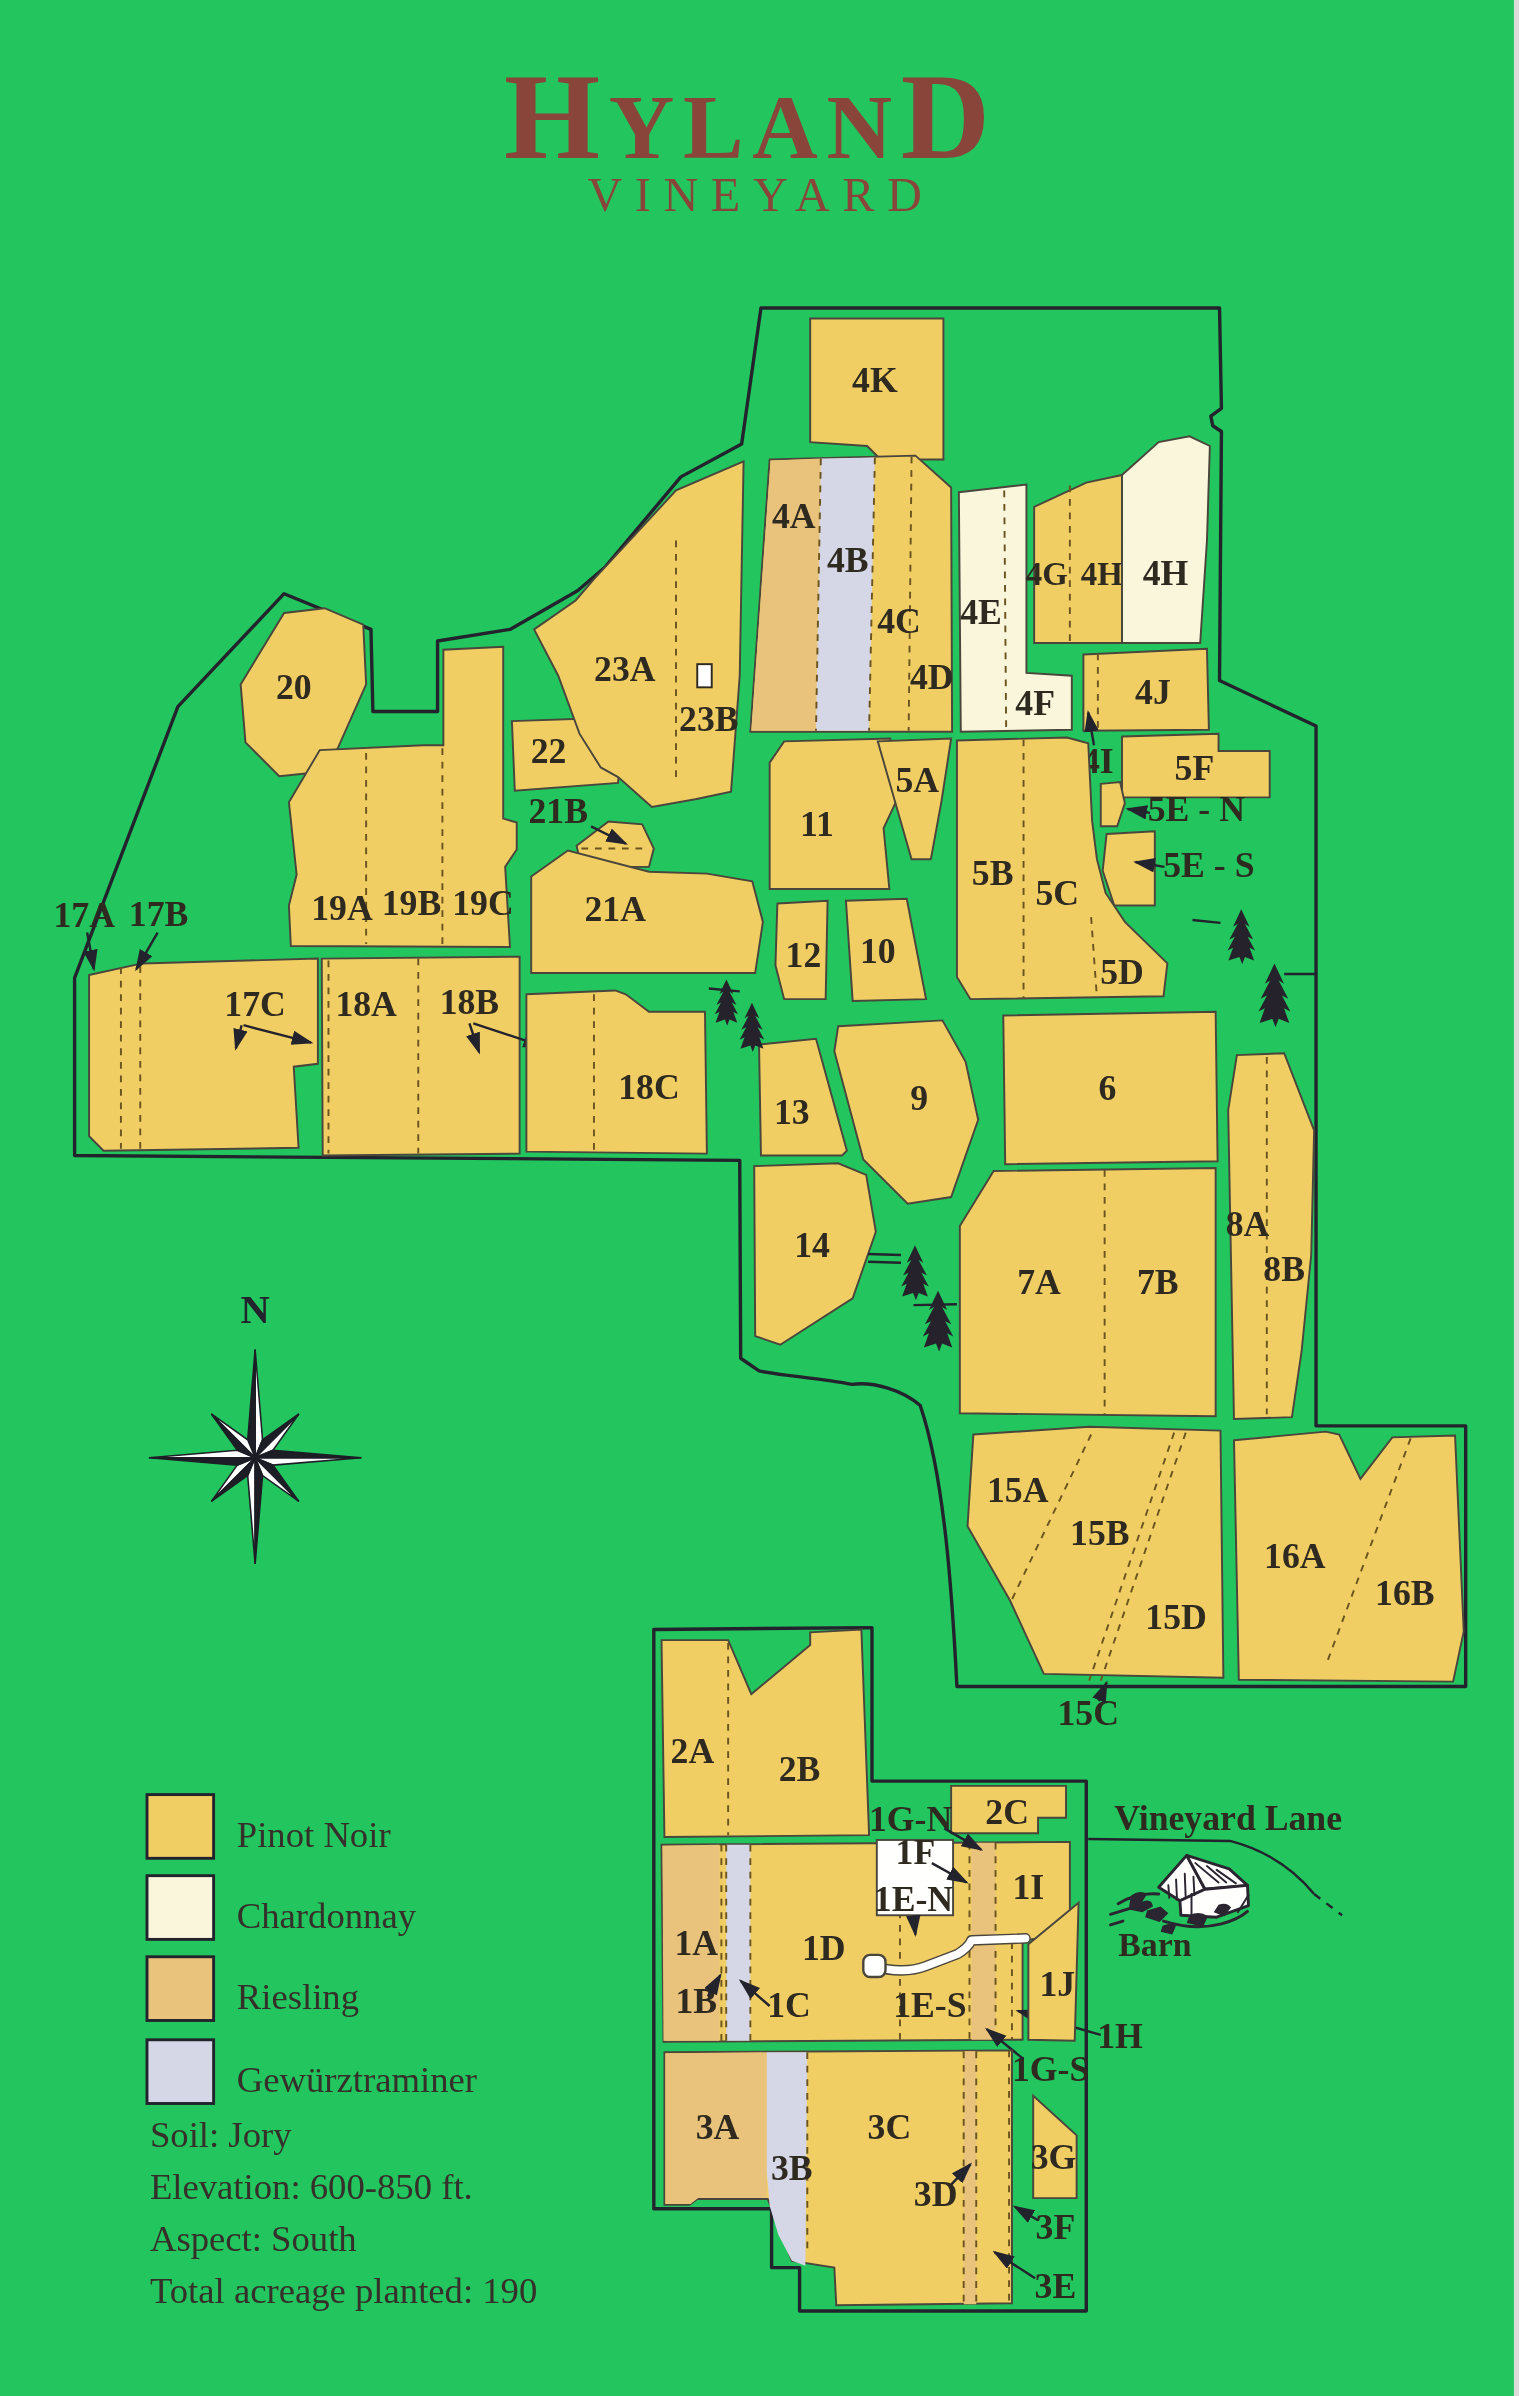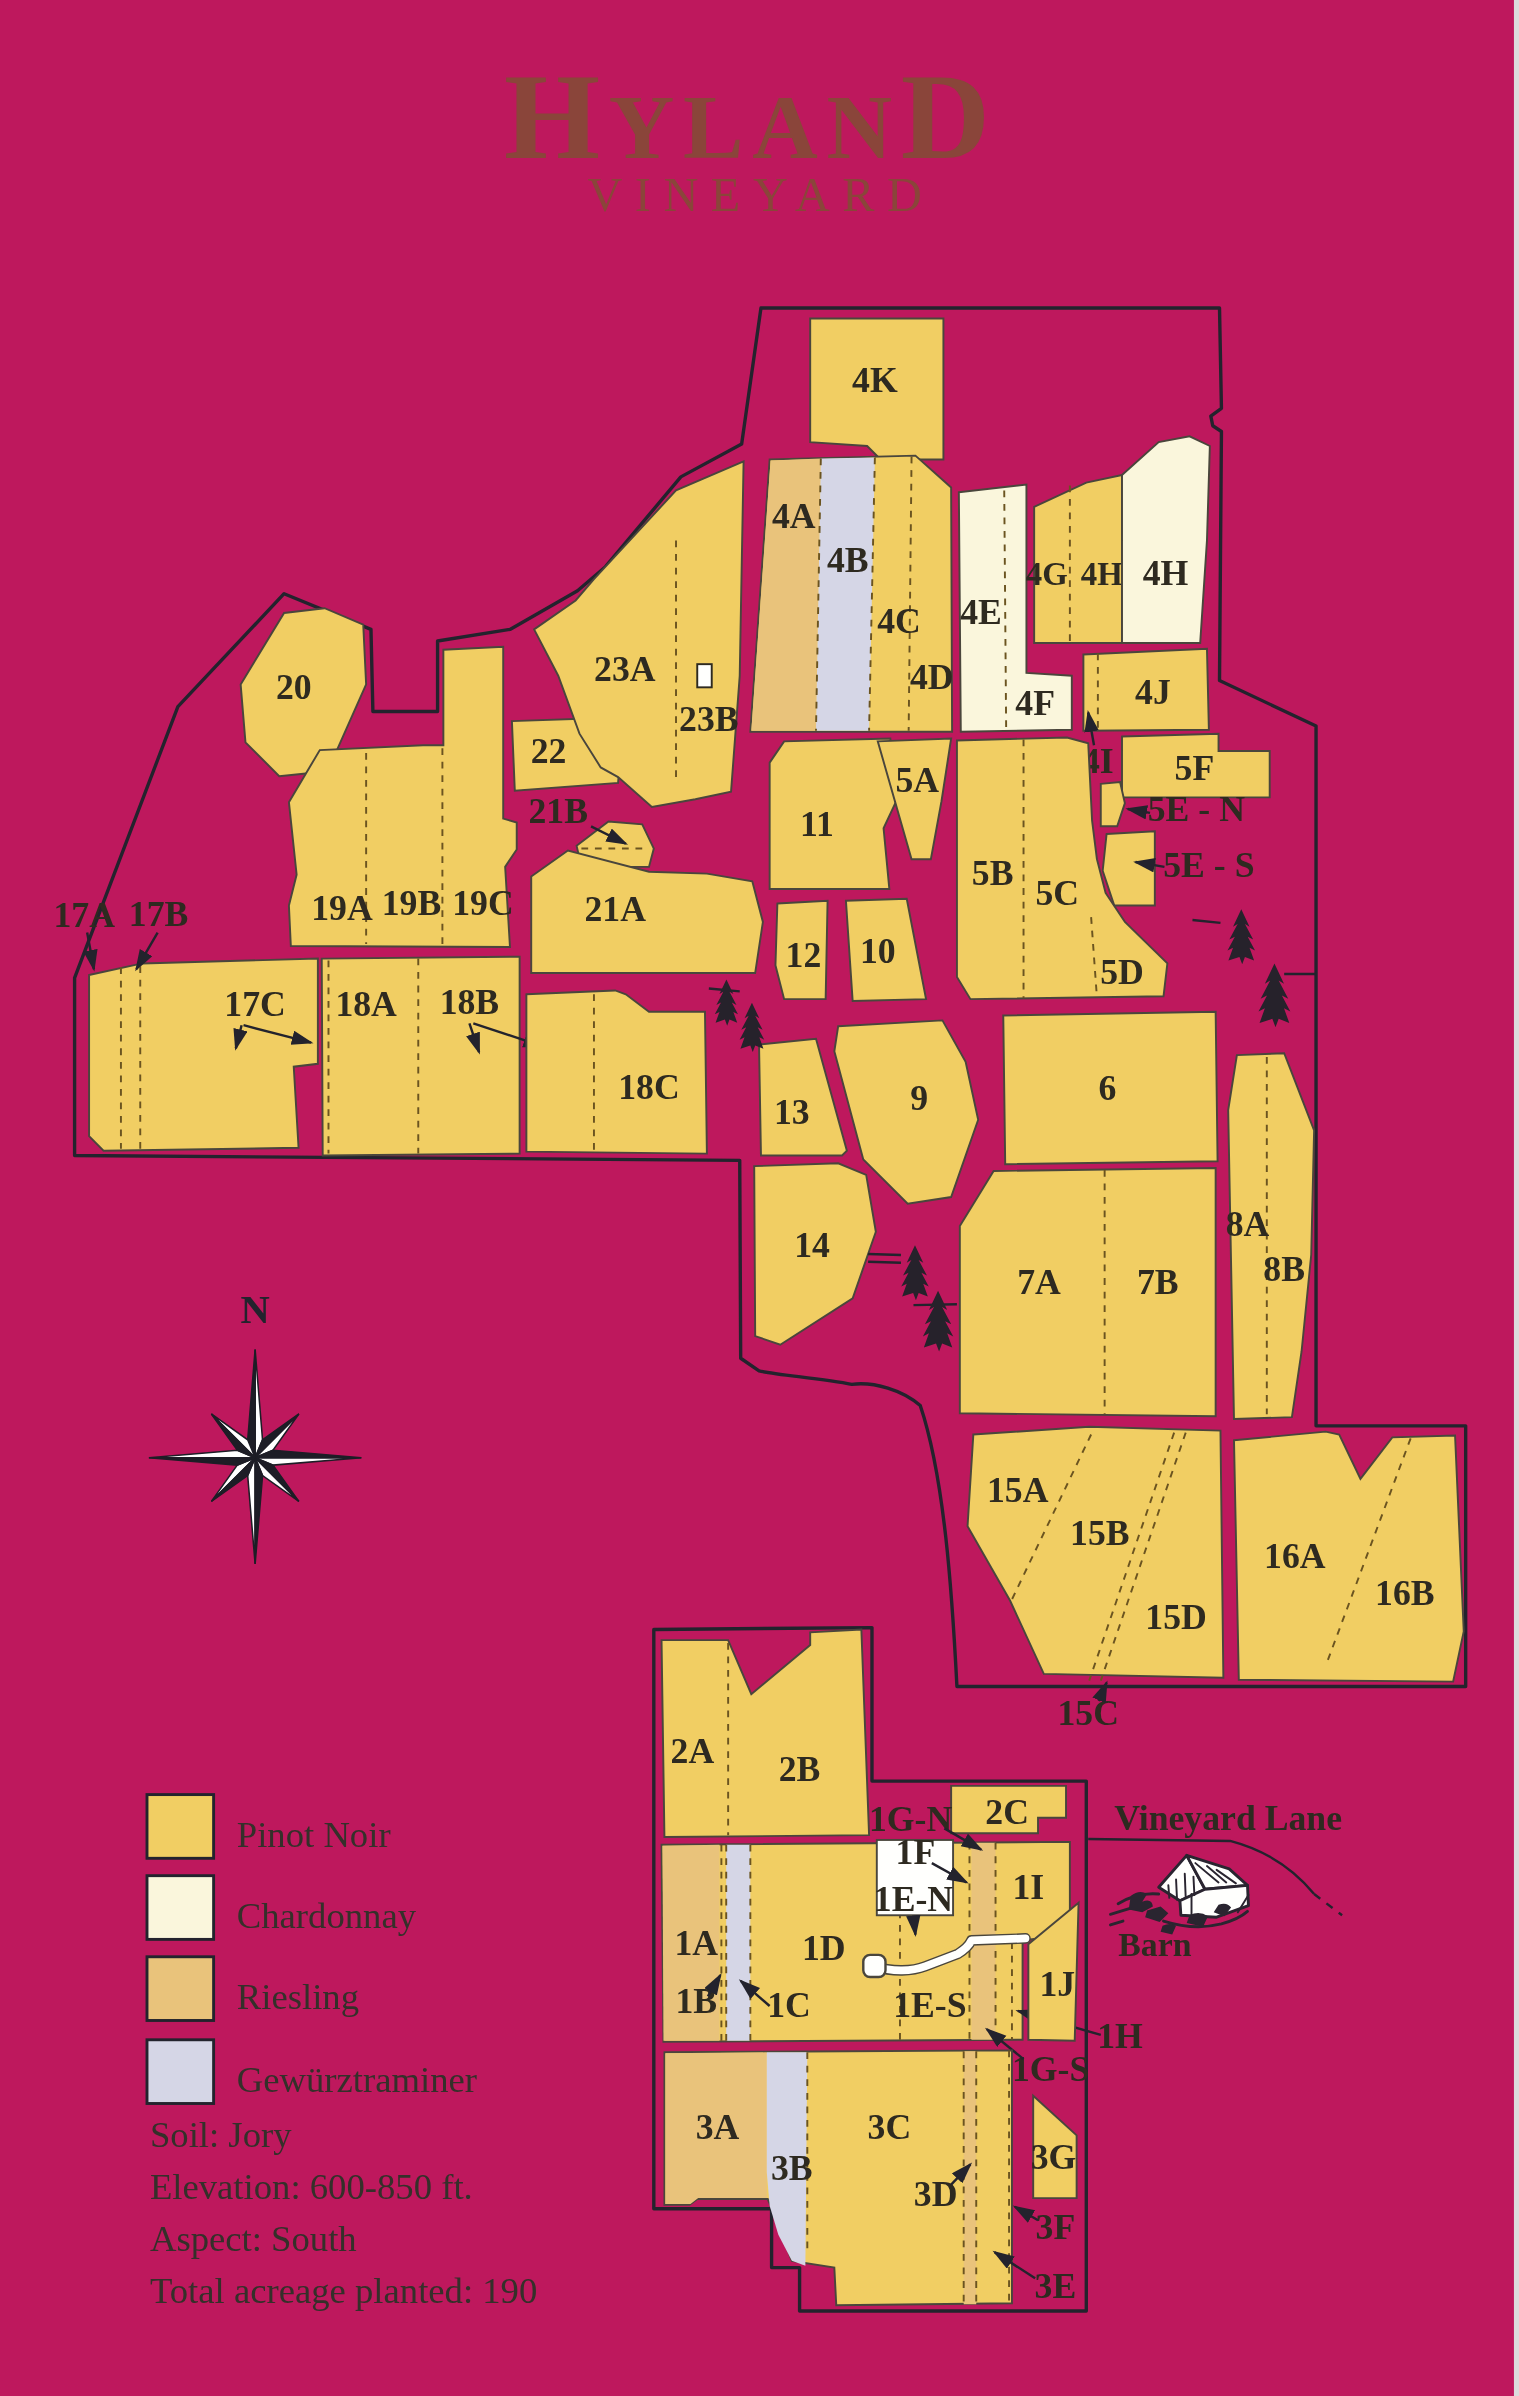--- a/index.html
+++ b/index.html
@@ -1,15 +1,15 @@
 <!DOCTYPE html>
 <html><head><meta charset="utf-8">
 <style>
 html,body{margin:0;padding:0;background:#ffffff;}
-#page{position:relative;width:1520px;height:2396px;background:#be185d;overflow:hidden;}
+#page{position:relative;width:1520px;height:2396px;background:#22c55e;overflow:hidden;}
 text{font-family:"Liberation Serif",serif;}
 .lb{font-weight:bold;fill:#2e2a20;font-size:37px;text-anchor:middle;}
 .lb2{font-weight:bold;fill:#2e2a20;font-size:34px;text-anchor:middle;}
 .ft{fill:#35302a;font-size:38px;}
 .pn{fill:#F1CE63;stroke:#4a463c;stroke-width:2;}
 .ch{fill:#FAF6DC;stroke:#4a463c;stroke-width:2;}
 .rs{fill:#E9C37B;stroke:#4a463c;stroke-width:2;}
 .gz{fill:#D5D6E6;stroke:#4a463c;stroke-width:2;}
 .ns{stroke:none;}
 .dash{fill:none;stroke:#6b5420;stroke-width:2;stroke-dasharray:7 7;}

